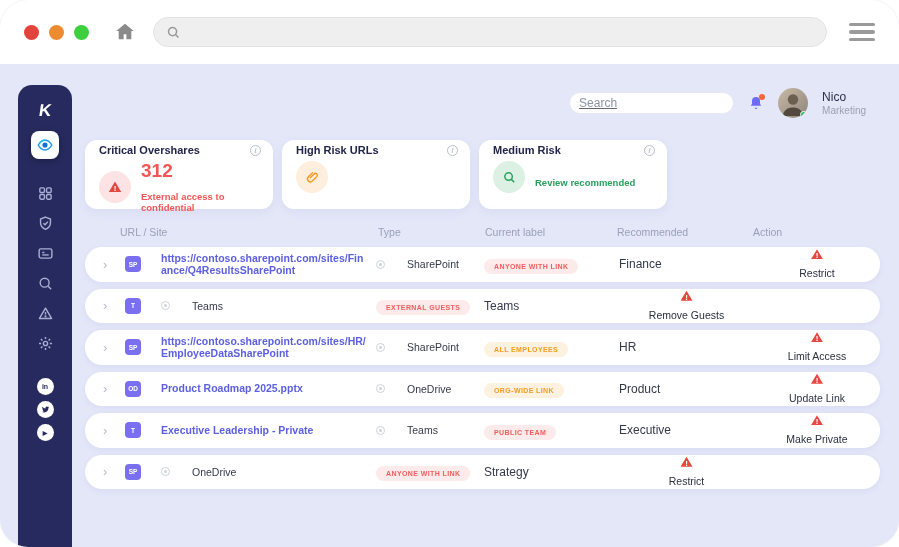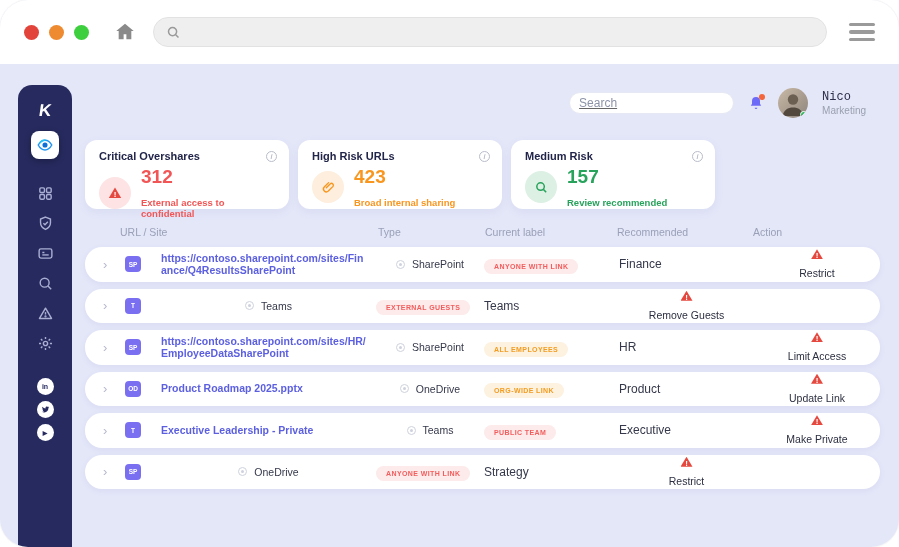--- a/index.html
+++ b/index.html
@@ -39,56 +39,56 @@
   .searchbox { width:165px; height:22px; background:#fff; border:1px solid #e6e8f4; border-radius:999px; display:flex; align-items:center; padding:0 9px; }
   .searchbox input { border:none; outline:none; background:transparent; flex:1; font-size:12px; color:#666; font-family:"Liberation Sans",sans-serif;text-decoration:underline; }
   .searchbox input::placeholder { color:#8d93a8; }
   .searchbox svg { width:12px; height:12px; color:#9aa0e8; }
   .bell { position:relative; width:16px; height:16px; cursor:pointer; }
   .bell svg { width:16px; height:16px; }
   .bell .dot { position:absolute; top:-1px; right:-1px; width:6px; height:6px; border-radius:50%; background:#f4653c; }
   .avatar { position:relative; width:30px; height:30px; border-radius:50%; background:linear-gradient(135deg,#c9b9a6,#8e857c); overflow:hidden; cursor:pointer; flex-shrink:0; }
   .avatar svg { width:30px; height:30px; }
   .avatar .status { position:absolute; bottom:0px; right:1px; width:7px; height:7px; border-radius:50%; background:#2fbf5f; border:1.5px solid #fff; }
-  .userinfo .uname { font-size:12px; color:#2c2f4a; font-weight:500;font-family:Liberation Mono, monospace; }
+  .userinfo .uname { font-size:12px; color:#2c2f4a; font-weight:500; }
   .userinfo .urole { font-size:10px; color:#9aa0b0; margin-top:1px; }
 
   .titlerow { display:flex; align-items:center; justify-content:space-between; margin-top:19px; }
   .ptitle { font-size:17.5px; font-weight:700; color:#23265a; }
   .riskbadge { display:flex; align-items:center; gap:8px; background:#f66161; color:#fff; font-size:11px; font-weight:700; border-radius:999px; padding:4px 12px; cursor:pointer; box-shadow:0 3px 8px rgba(246,97,97,.4); }
 
   
   .tri { width:13px; height:11px; background:#e5483f; clip-path:polygon(50% 0,100% 100%,0 100%); position:relative; flex-shrink:0; }
   .tri::after { content:"!"; position:absolute; left:50%; top:58%; transform:translate(-50%,-50%); color:#fff; font-size:8px; font-weight:700; }
   .tri.white { background:#fff; } .tri.white::after { color:#f66161; }
 
   
   .stats { display:flex; gap:9px; margin-top:22px; }
-  .card { width:204px; height:69px; background:#fff; border-radius:12px; padding:10px 12px 0 14px; box-shadow:0 3px 10px rgba(90,100,180,.08); }
+  .card { width:188px; height:69px; background:#fff; border-radius:12px; padding:4px 12px 0 14px; box-shadow:0 3px 10px rgba(90,100,180,.08); }
   .cardtop { display:flex; justify-content:space-between; align-items:center; }
   .cardlabel { font-size:11px; font-weight:700; color:#22254a; }
   .info { width:11px; height:11px; border-radius:50%; border:1px solid #b9bdca; color:#b9bdca; font-size:7px; display:flex; align-items:center; justify-content:center; font-style:italic; font-weight:700; cursor:pointer; }
   .cardbody { display:flex; align-items:center; gap:10px; margin-top:5px; }
   .statcirc { width:32px; height:32px; border-radius:50%; display:flex; align-items:center; justify-content:center; flex-shrink:0; }
   .statcirc svg { width:15px; height:15px; }
   .c-red { background:#fde3e3; } .c-orange { background:#fdeedd; } .c-green { background:#ddf0e4; }
   .statval { font-size:19px; font-weight:700; line-height:1.05; }
   .statsub { font-size:9.5px; font-weight:700; margin-top:10px; }
   .t-red { color:#f25555; } .t-orange { color:#f9961e; } .t-green { color:#27a35c; }
 
   
   .thead { display:grid; grid-template-columns:258px 107px 132px 136px 1fr; padding-left:35px; margin-top:17px; }
   .thead span { font-size:10.5px; color:#9aa0b8; }
   .rows { display:flex; flex-direction:column; gap:7px; margin-top:9px; }
   .row { display:grid; grid-template-columns:22px 36px 215px 108px 135px 135px 1fr; align-items:center; height:34.5px; background:#fff; border-radius:17px; padding-left:18px; box-shadow:0 2px 6px rgba(80,90,180,.07); cursor:pointer; }
   .chev { color:#b4b8cc; font-size:13px; line-height:1; }
   .src-badge { width:16px; height:16px; background:#7a6ff0; color:#fff; font-size:6.5px; font-weight:700; border-radius:4px; display:flex; align-items:center; justify-content:center; }
   .row-title { font-size:10.5px; font-weight:700; color:#5b5fe0; line-height:1.2; padding-right:10px; }
   .row-title.wrap { overflow-wrap:anywhere; }
-  .typecell { display:flex; align-items:center; gap:7px;justify-content:center; }
+  .typecell { display:flex; align-items:center; gap:22px; }
   .ring { width:9px; height:9px; border-radius:50%; border:1.5px solid #cfd2de; display:flex; align-items:center; justify-content:center; }
   .ring::after { content:""; width:3px; height:3px; border-radius:50%; background:#cfd2de; }
   .type-label { font-size:10.5px; color:#35384a; }
   .chip { display:inline-block; font-size:7px; font-weight:700; letter-spacing:.4px; padding:4px 10px; border-radius:999px; white-space:nowrap; }
   .chip-red { background:#fdeaea; color:#f25d5d; }
   .chip-orange { background:#fdf1e0; color:#f39c1f; }
   .rec-label { font-size:12px; color:#35384a; }
   .actioncell { display:flex; align-items:center; gap:8px;flex-direction:column; }
   .actioncell .tri { width:12px; height:10px; }
   .action-label { font-size:10.5px; font-weight:500; color:#2c2f40; }
@@ -236,40 +236,35 @@
           <div class="cardtop">
             <span class="cardlabel">High Risk URLs</span>
             <span class="info">i</span>
           </div>
           <div class="cardbody">
             <span class="statcirc c-orange">
               <svg viewBox="0 0 24 24" fill="none" stroke="#f9961e" stroke-width="2.2" stroke-linecap="round">
                   <path d="M8.5 12.5l6.5-6.5a3 3 0 0 1 4.2 4.2l-7.5 7.5a4.6 4.6 0 0 1-6.5-6.5l7-7"></path>
                 </svg>
             </span>
-            <span>
-              <div class="statval t-orange">423</div>
-              <div class="statsub t-orange">Broad internal sharing</div>
-            </span>
           </div>
         </div>
         <div class="card">
           <div class="cardtop">
             <span class="cardlabel">Medium Risk</span>
             <span class="info">i</span>
           </div>
           <div class="cardbody">
             <span class="statcirc c-green">
               <svg viewBox="0 0 24 24" fill="none" stroke="#27a35c" stroke-width="2.4">
                   <circle cx="10.5" cy="10.5" r="6"></circle>
                   <line x1="15" y1="15" x2="19.5" y2="19.5"></line>
                 </svg>
             </span>
             <span>
-              <div class="statval t-green">157</div>
               <div class="statsub t-green">Review recommended</div>
             </span>
           </div>
         </div>
       </div>
 
       <div class="thead">
         <span>URL / Site</span>
         <span>Type</span>
         <span>Current label</span>

